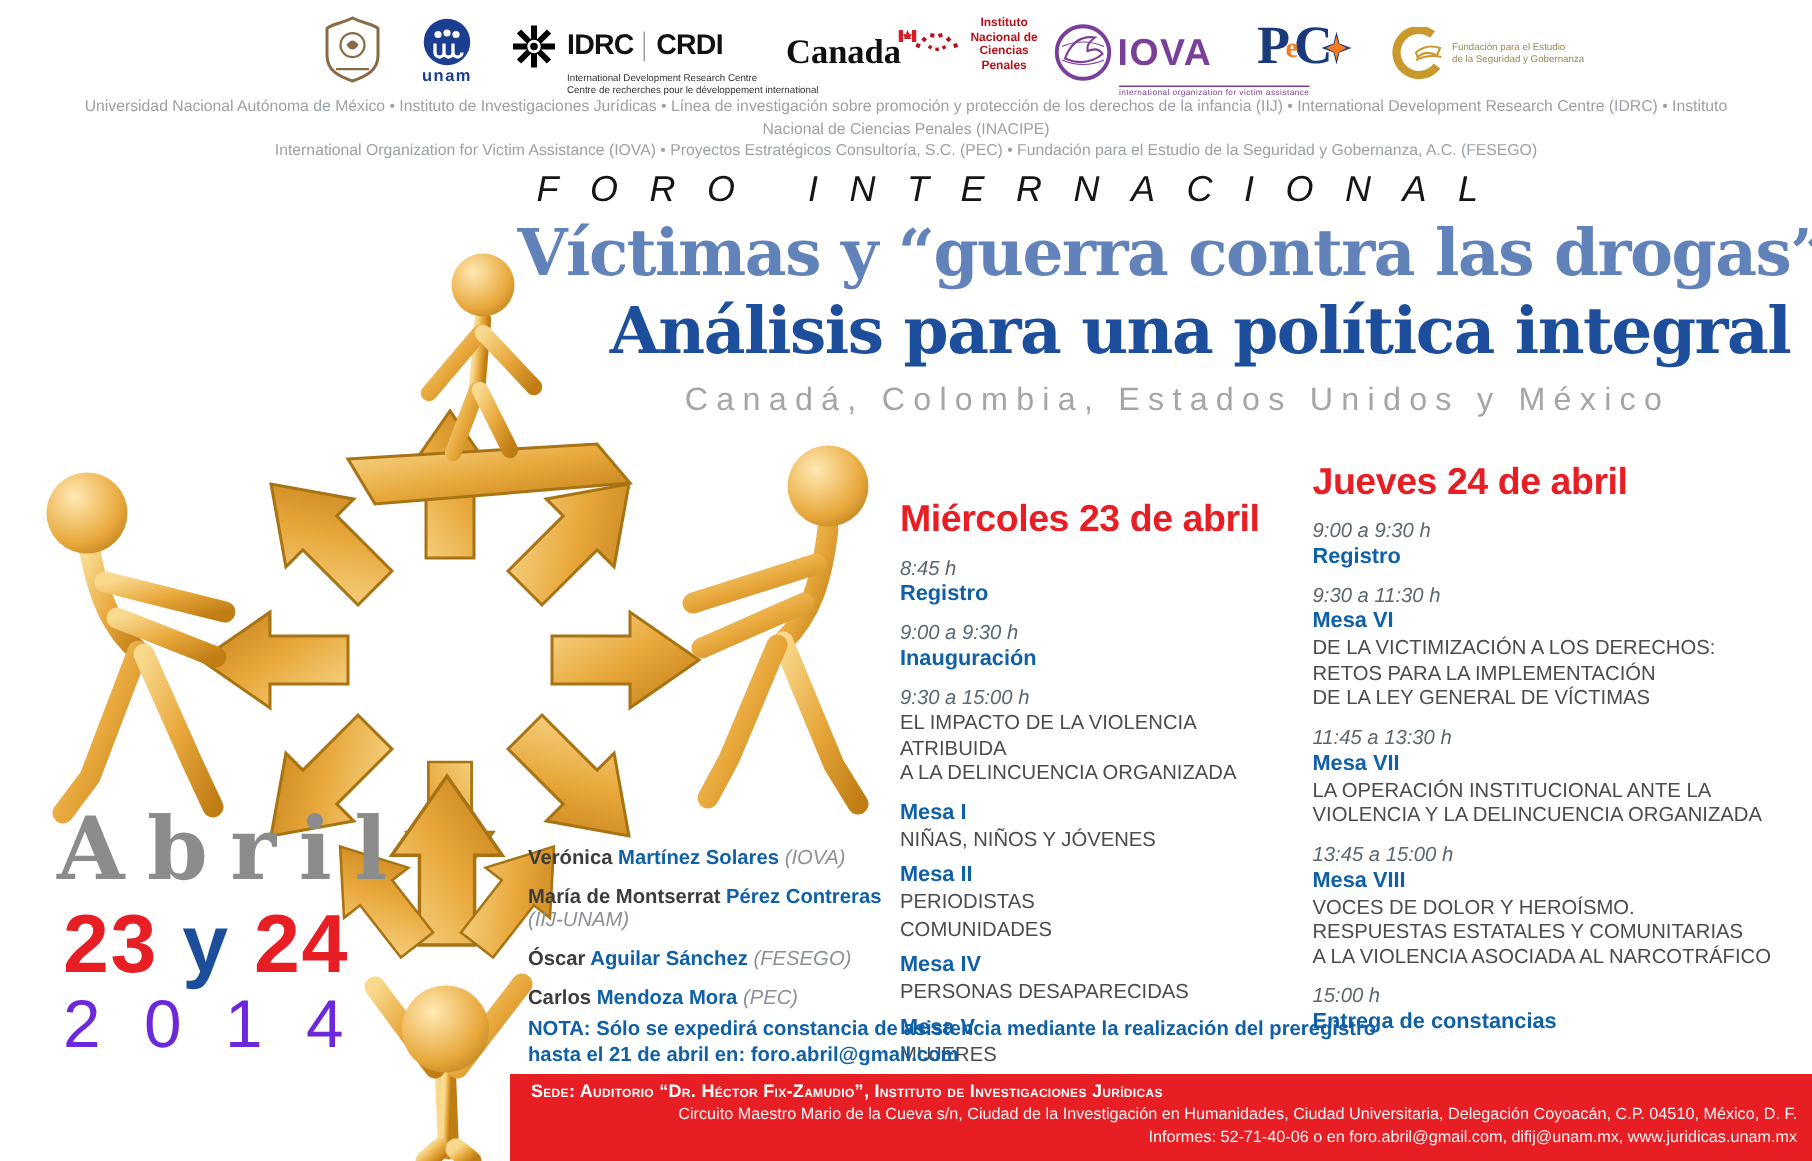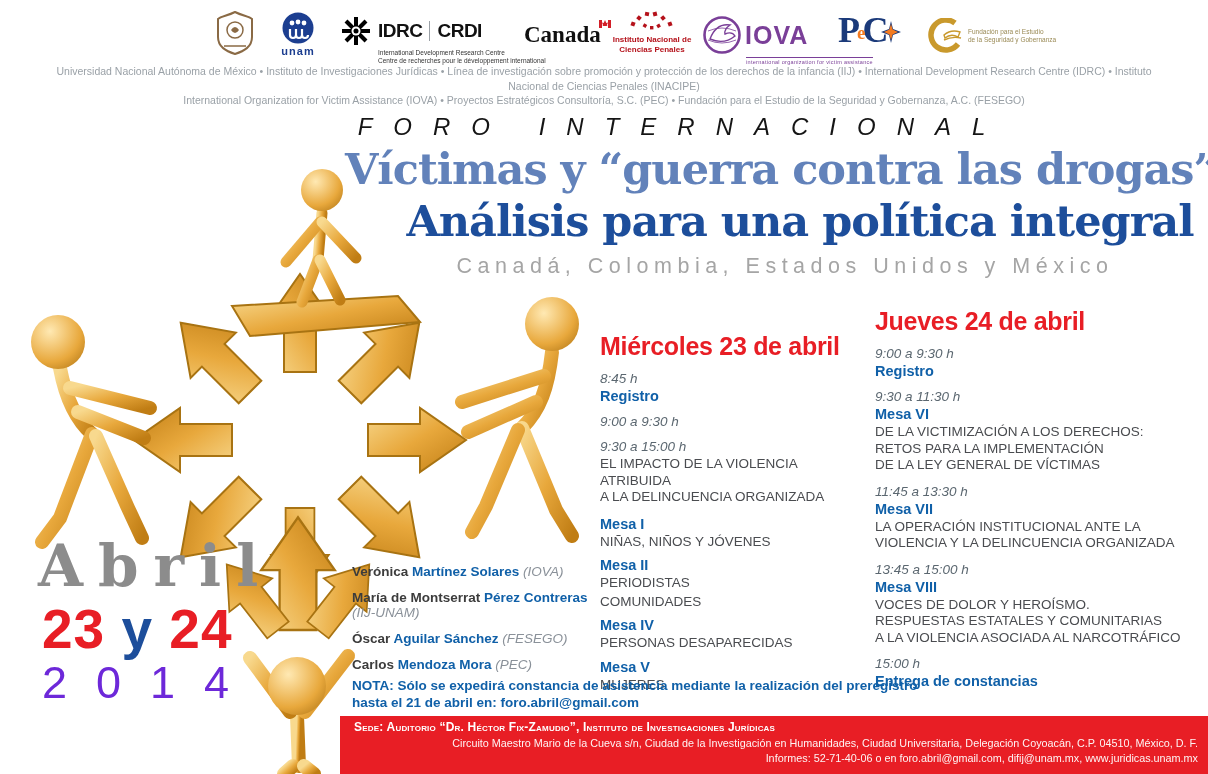--- a/index.html
+++ b/index.html
@@ -12,21 +12,21 @@
   #lg-unam2{left:281px;top:11px;flex-direction:column;gap:1px;}
   .unam2-word{font-size:11px;font-weight:bold;color:#1c3e90;letter-spacing:1px;line-height:10px;}
   #lg-idrc{left:341px;top:16px;flex-direction:column;align-items:flex-start;gap:0;}
   .idrc-row{display:flex;align-items:center;gap:7px;}
   .idrc-name{font-size:19px;font-weight:800;color:#111;letter-spacing:-.5px;}
   .idrc-div{width:1px;height:20px;background:#9aa0a6;}
   .idrc-sub{font-size:6.5px;line-height:8px;color:#333;white-space:pre-line;margin-top:3px;margin-left:37px;}
   #lg-canada{left:524px;top:22px;}
   .canada-word{font-family:"Liberation Serif",serif;font-size:23px;font-weight:600;color:#101010;position:relative;padding-right:8px;}
   .canada-flag{position:absolute;top:-2px;right:-2px;}
-  #lg-inacipe{left:608px;top:10px;flex-direction:column;width:88px;gap:1px;}
+  #lg-inacipe{left:608px;top:10px;flex-direction:row;width:88px;gap:1px;}
   .inacipe-text{font-size:8px;line-height:9.5px;font-weight:bold;color:#b5121b;text-align:center;white-space:pre-line;}
   #lg-iova{left:702px;top:15px;flex-direction:column;align-items:flex-start;gap:0;justify-content:center;}
   .iova-row{display:flex;align-items:center;gap:3px;}
   .iova-word{font-size:25px;font-weight:800;color:#7a3f98;letter-spacing:1px;line-height:24px;}
   .iova-tag{font-size:5.5px;color:#7a3f98;border-top:1px solid #7a3f98;margin:2px 0 0 44px;padding-top:1px;letter-spacing:.3px;}
   #lg-pec{left:838px;top:12px;gap:0;position:absolute;}
   .pec-p,.pec-c{font-family:"Liberation Serif",serif;font-size:36px;font-weight:bold;color:#1b3a7a;line-height:36px;}
   .pec-e{font-family:"Liberation Serif",serif;font-size:19px;font-weight:bold;color:#f47b20;margin:0 -3px;position:relative;top:3px;}
   .pec-star{position:relative;top:2px;left:-8px;}
   #lg-fesego{left:924px;top:18px;gap:4px;}
@@ -303,20 +303,21 @@
   </div>
 
   <div class="sch" id="wed">
     <h2 class="day-title">Miércoles 23 de abril</h2>
     <div class="item">
       <div class="time">8:45 h</div>
       <div class="label">Registro</div>
     </div>
     <div class="item">
       <div class="time">9:00 a 9:30 h</div>
+      <div class="label">Inauguración</div>
     </div>
     <div class="item">
       <div class="time">9:30 a 15:00 h</div>
       <div class="desc">EL IMPACTO DE LA VIOLENCIA ATRIBUIDA
 A LA DELINCUENCIA ORGANIZADA</div>
     </div>
     <div class="item">
       <div class="label" style="margin-top:10px">Mesa I</div>
       <div class="desc">NIÑAS, NIÑOS Y JÓVENES</div>
     </div>

